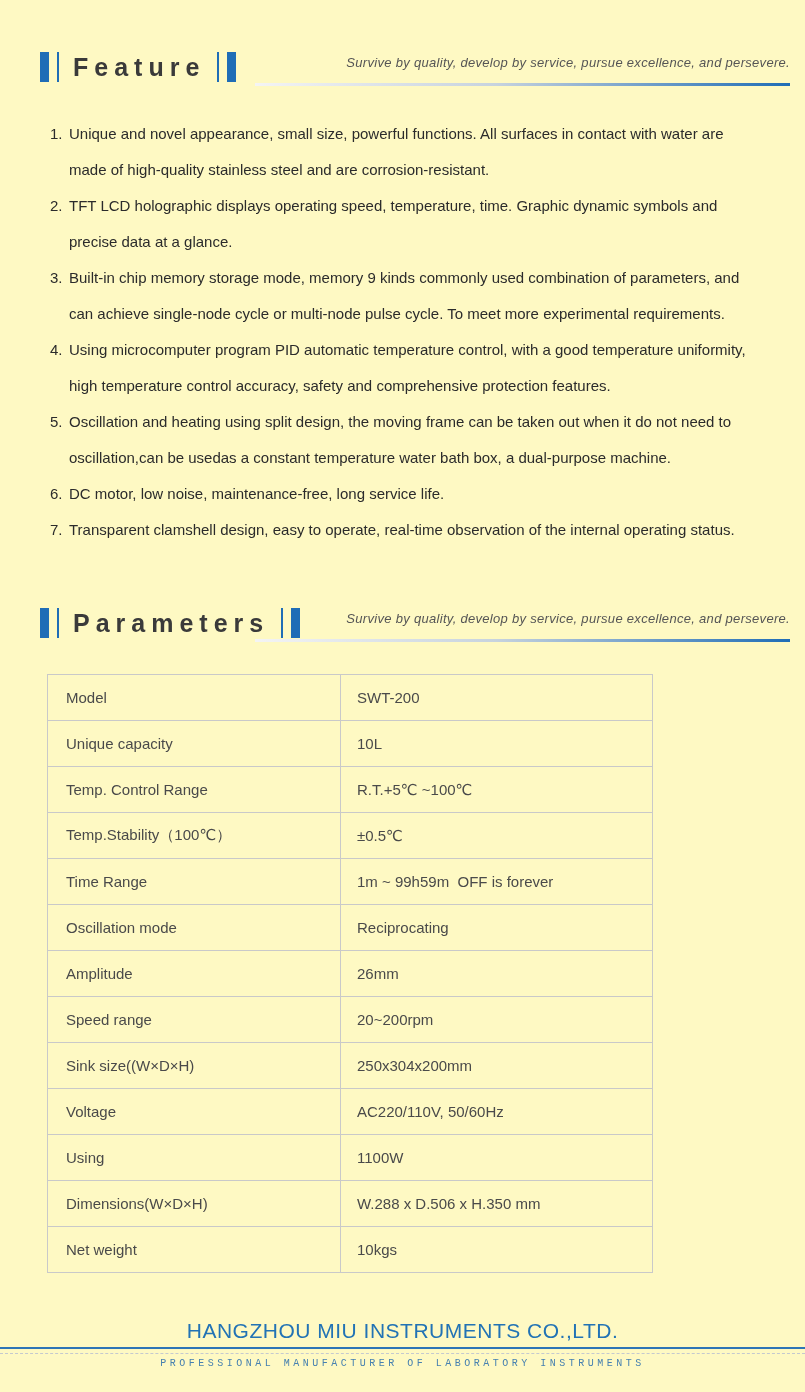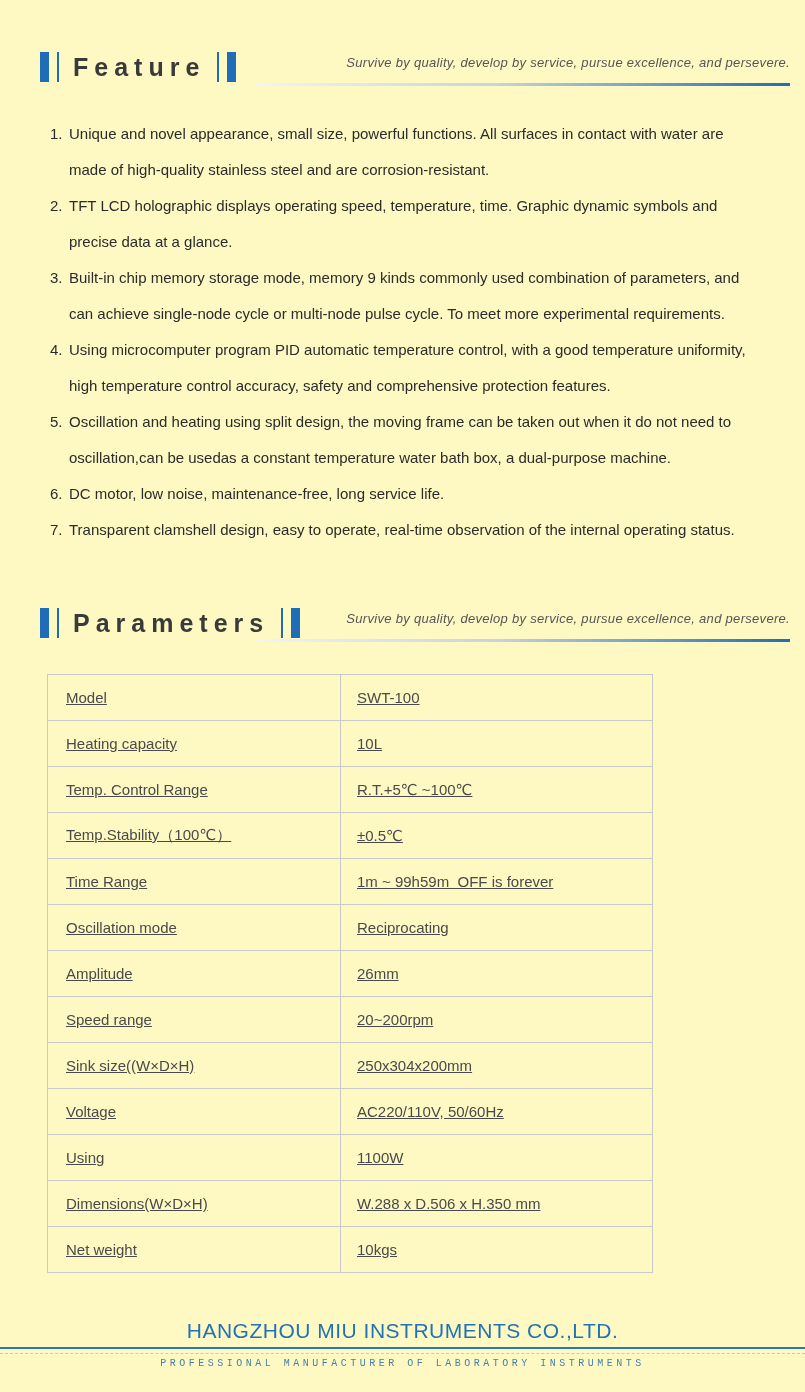--- a/index.html
+++ b/index.html
@@ -111,21 +111,20 @@
     width:606px;
     border-collapse:collapse;
     table-layout:fixed;
   }
   .params-table td{
     border:1px solid var(--table-border);
     height:46px;
     font-size:15px;
     color:var(--table-text);
     vertical-align:middle;
-    text-decoration:underline;
   }
   .td-label{
     width:293px;
     padding-left:18px;
   }
   .td-value{
     padding-left:16px;
     white-space:pre-wrap;
   }
 
@@ -200,24 +199,24 @@
     <div class="head-right">
       <span class="tagline">Survive by quality, develop by service, pursue excellence, and persevere.</span>
     </div>
     <div class="grad-line"></div>
   </div>
 
   <table class="params-table">
     <tbody>
       <tr>
         <td class="td-label">Model</td>
-        <td class="td-value">SWT-100</td>
-      </tr>
-      <tr>
-        <td class="td-label">Heating capacity</td>
+        <td class="td-value">SWT-200</td>
+      </tr>
+      <tr>
+        <td class="td-label">Unique capacity</td>
         <td class="td-value">10L</td>
       </tr>
       <tr>
         <td class="td-label">Temp. Control Range</td>
         <td class="td-value">R.T.+5℃ ~100℃</td>
       </tr>
       <tr>
         <td class="td-label">Temp.Stability（100℃）</td>
         <td class="td-value">±0.5℃</td>
       </tr>

